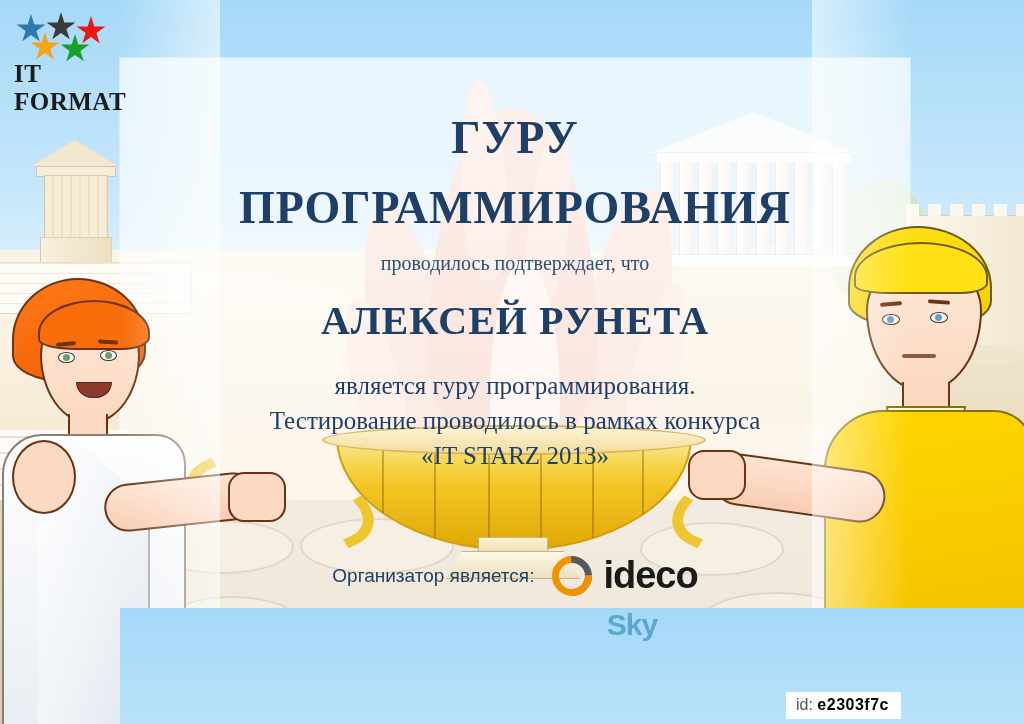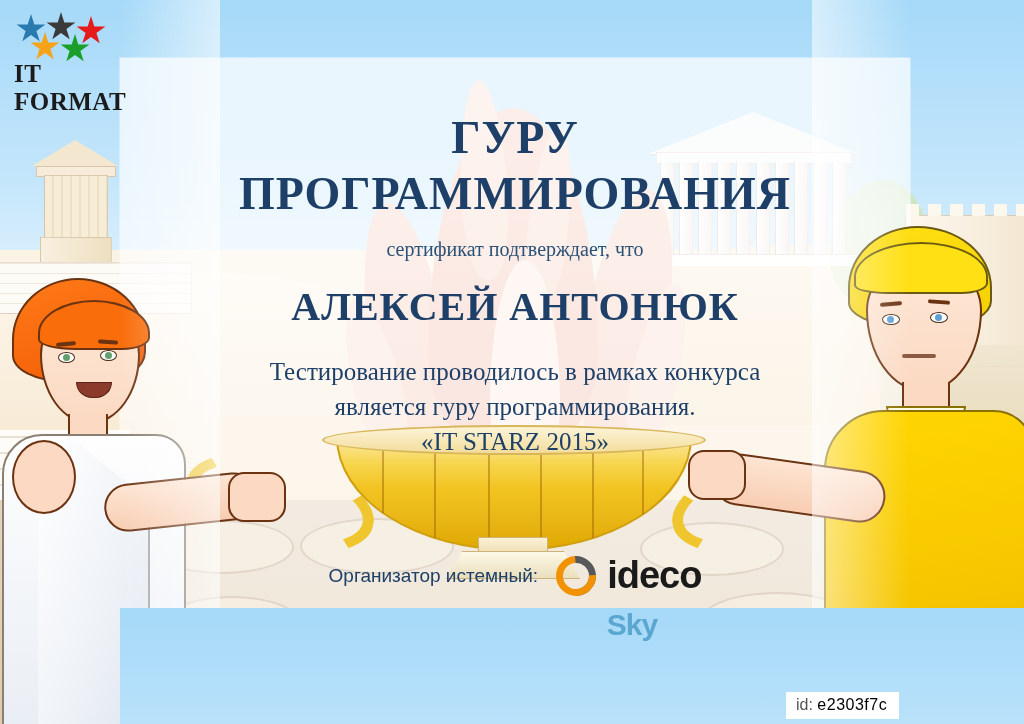--- a/index.html
+++ b/index.html
@@ -192,21 +192,21 @@
      clip-path:polygon(50% 0%,61% 35%,98% 35%,68% 57%,79% 91%,50% 70%,21% 91%,32% 57%,2% 35%,39% 35%);
      filter:drop-shadow(1px 2px 1px rgba(0,0,0,.35));}
   .logo-txt{font-family:"Liberation Serif",serif;font-weight:bold;font-size:25px;
      letter-spacing:.5px;color:#1b1b1b;margin-top:2px;}
 
   
   .content{position:absolute;left:120px;top:68px;width:790px;height:612px;z-index:30;
      text-align:center;}
   .t-title{color:#1e4068;font-weight:bold;font-family:"Liberation Serif",serif;
      font-size:46px;line-height:56px;letter-spacing:1px;margin-top:42px;}
-  .t-title .l2{font-size:46px;display:block;}
+  .t-title .l2{font-size:46px;display:block;margin-top:14px;}
   .t-sub{color:#2b5176;font-size:20px;margin-top:16px;font-family:"Liberation Serif",serif;}
   .t-name{color:#1e4068;font-weight:bold;font-size:40px;margin-top:22px;letter-spacing:1px;}
   .t-body{color:#1e4068;font-size:25px;line-height:35px;margin-top:24px;}
 
   
   .sponsor-row{position:absolute;left:0;top:486px;width:790px;
      display:flex;align-items:center;justify-content:center;gap:18px;}
   .sp-label{color:#1e4068;font-size:19px;font-family:"Liberation Sans",sans-serif;}
   .ideco{display:flex;align-items:center;gap:11px;}
   .ideco-mark{position:relative;width:40px;height:40px;}
@@ -234,21 +234,21 @@
   .sysadm{font-family:"Liberation Sans",sans-serif;font-weight:bold;font-size:16px;line-height:15px;}
   .sysadm .r1{color:#111;}
   .sysadm .r2{color:#111;margin-left:14px;}
   .gr{color:#3d9f2f;}
   .skydns{font-family:"Liberation Sans",sans-serif;font-weight:bold;font-size:30px;letter-spacing:-1px;}
   .skydns .sky{color:#5ba7d1;}
   .skydns .dns{color:#15324f;}
   .idbox{position:absolute;left:786px;top:692px;background:#fff;padding:4px 12px 5px 10px;
      z-index:60;font-family:"Liberation Sans",sans-serif;font-size:16px;color:#111;}
   .idbox .k{color:#555;}
-  .idbox .v{font-weight:normal;color:#000;letter-spacing:.5px;}
+  .idbox .v{font-weight:bold;color:#000;letter-spacing:.5px;}
 </style>
 </head>
 <body>
 
 <div id="cert">
 
   <div class="sky"></div>
   <div class="ground"></div>
   <div class="hill2"></div>
   <div class="hill"></div>
@@ -385,30 +385,30 @@
       <div class="star" style="left:46px;top:22px;background:#1aa02a;"></div>
     </div>
     <div class="logo-txt">IT FORMAT</div>
   </div>
 
   <div class="content">
     <div class="t-title">
       <span>ГУРУ</span>
       <span class="l2">ПРОГРАММИРОВАНИЯ</span>
     </div>
-    <div class="t-sub">сертификат подтверждает, что</div>
-    <div class="t-name">АЛЕКСЕЙ АНТОНЮК</div>
+    <div class="t-sub">проводилось подтверждает, что</div>
+    <div class="t-name">АЛЕКСЕЙ РУНЕТА</div>
     <div class="t-body">
+      <div>является гуру программирования.</div>
       <div>Тестирование проводилось в рамках конкурса</div>
-      <div>является гуру программирования.</div>
-      <div>«IT STARZ 2015»</div>
+      <div>«IT STARZ 2013»</div>
     </div>
 
     <div class="sponsor-row">
-      <span class="sp-label">Организатор истемный:</span>
+      <span class="sp-label">Организатор является:</span>
       <span class="ideco">
         <span class="ideco-mark">
           <span class="ring2"></span>
             <span class="ring"></span>
         </span>
         <span class="ideco-txt">ideco</span>
       </span>
     </div>
 
     <div class="partner-row">

